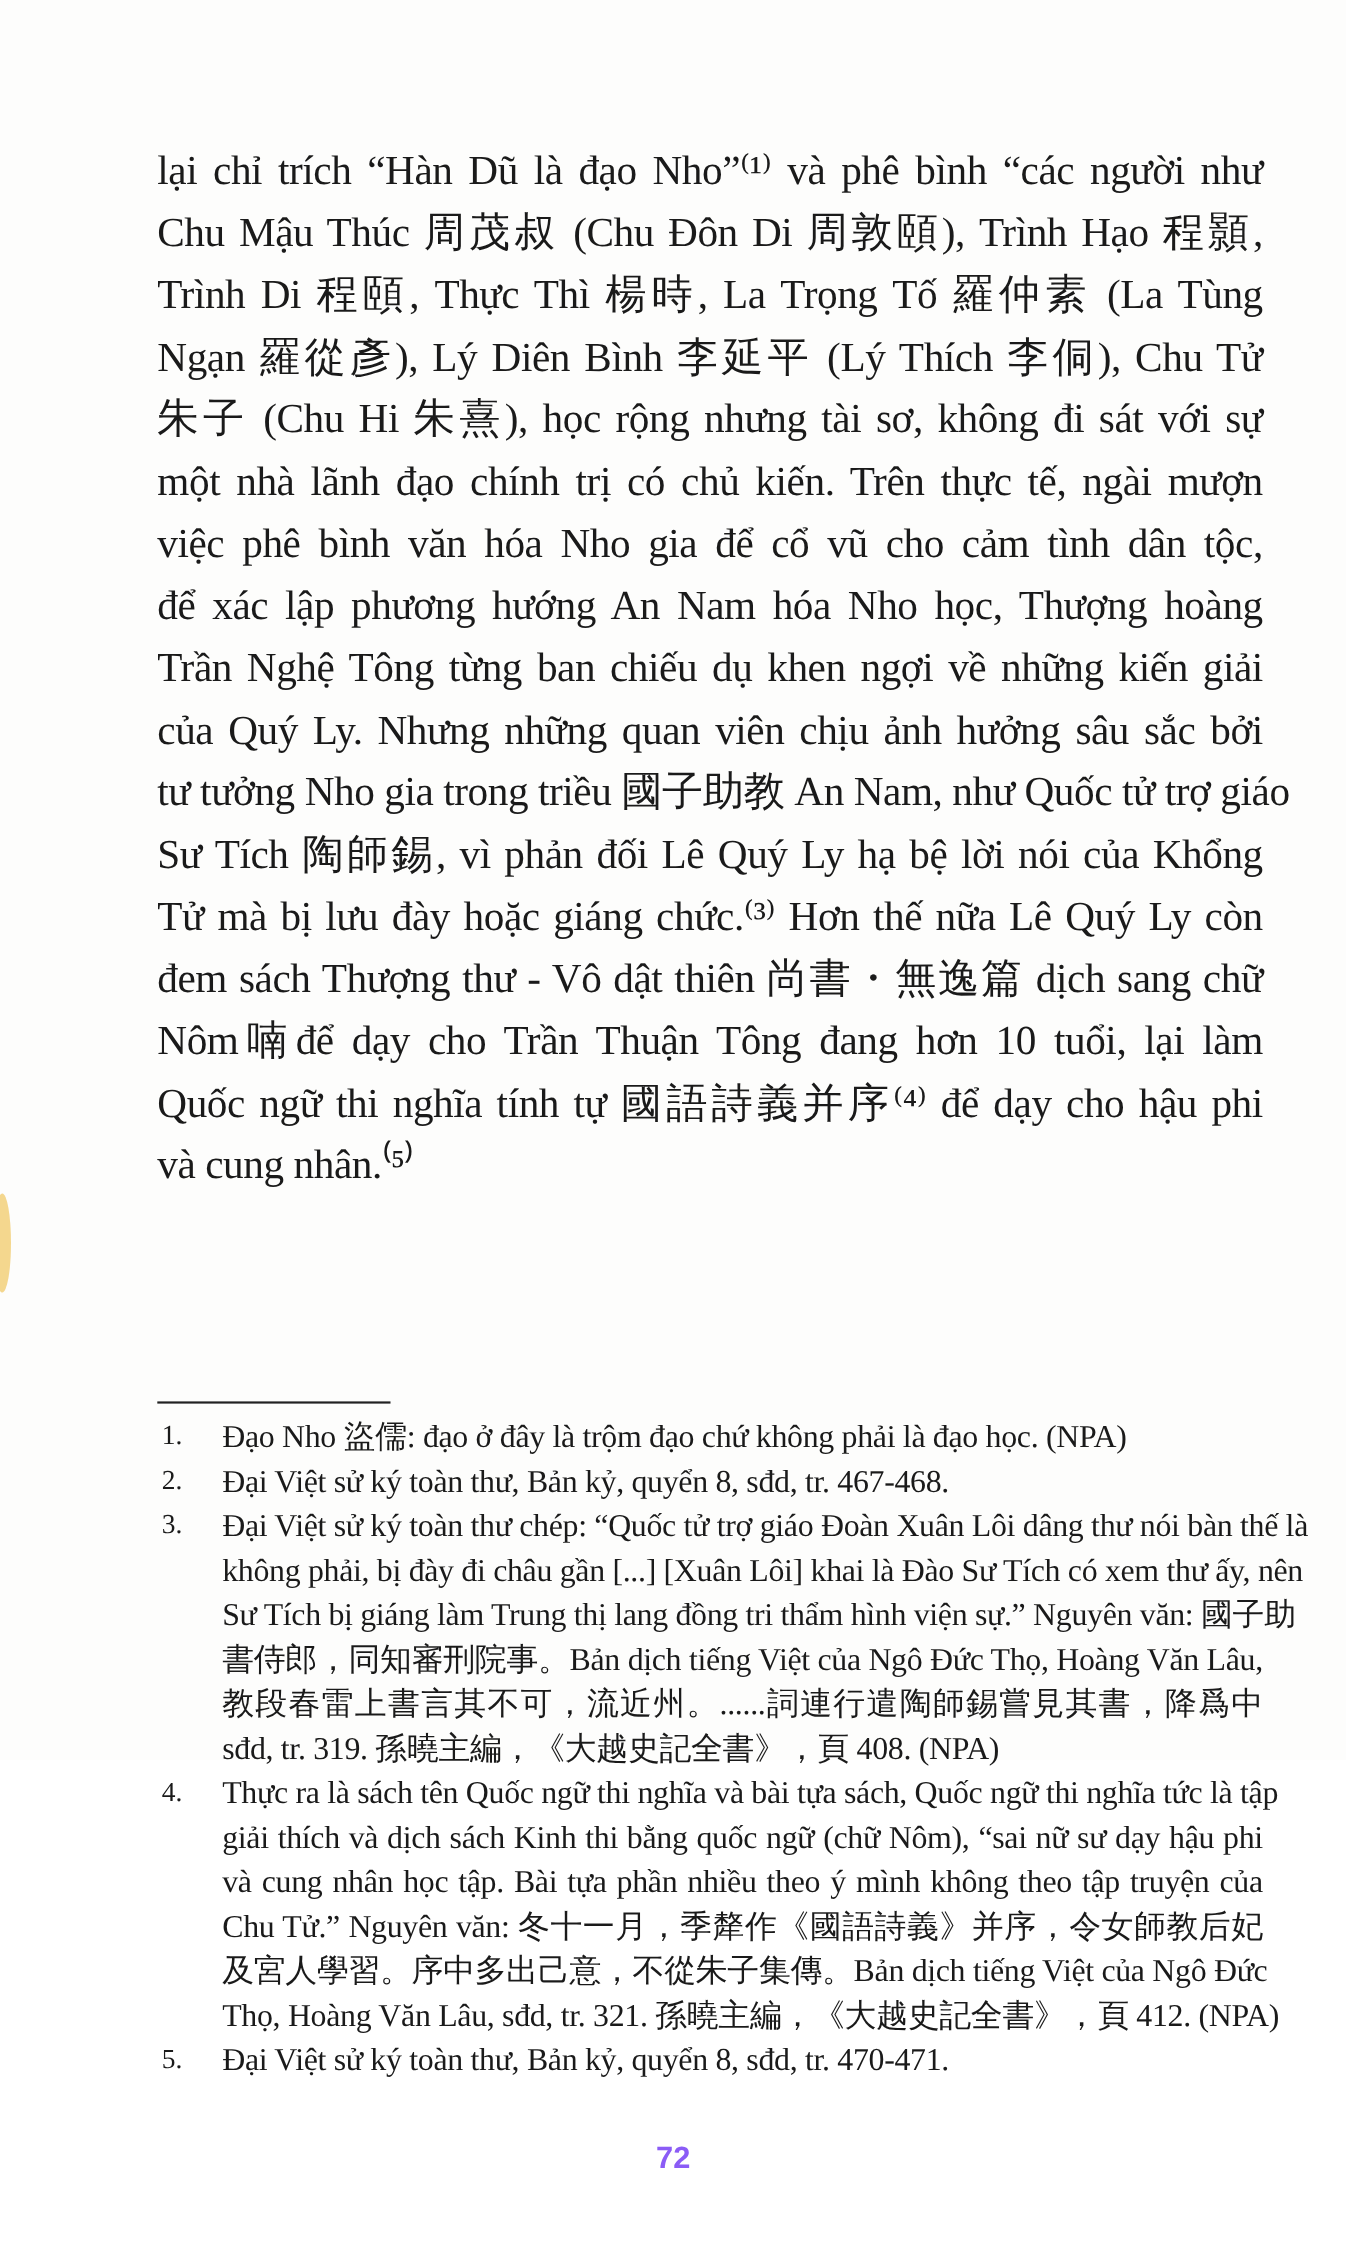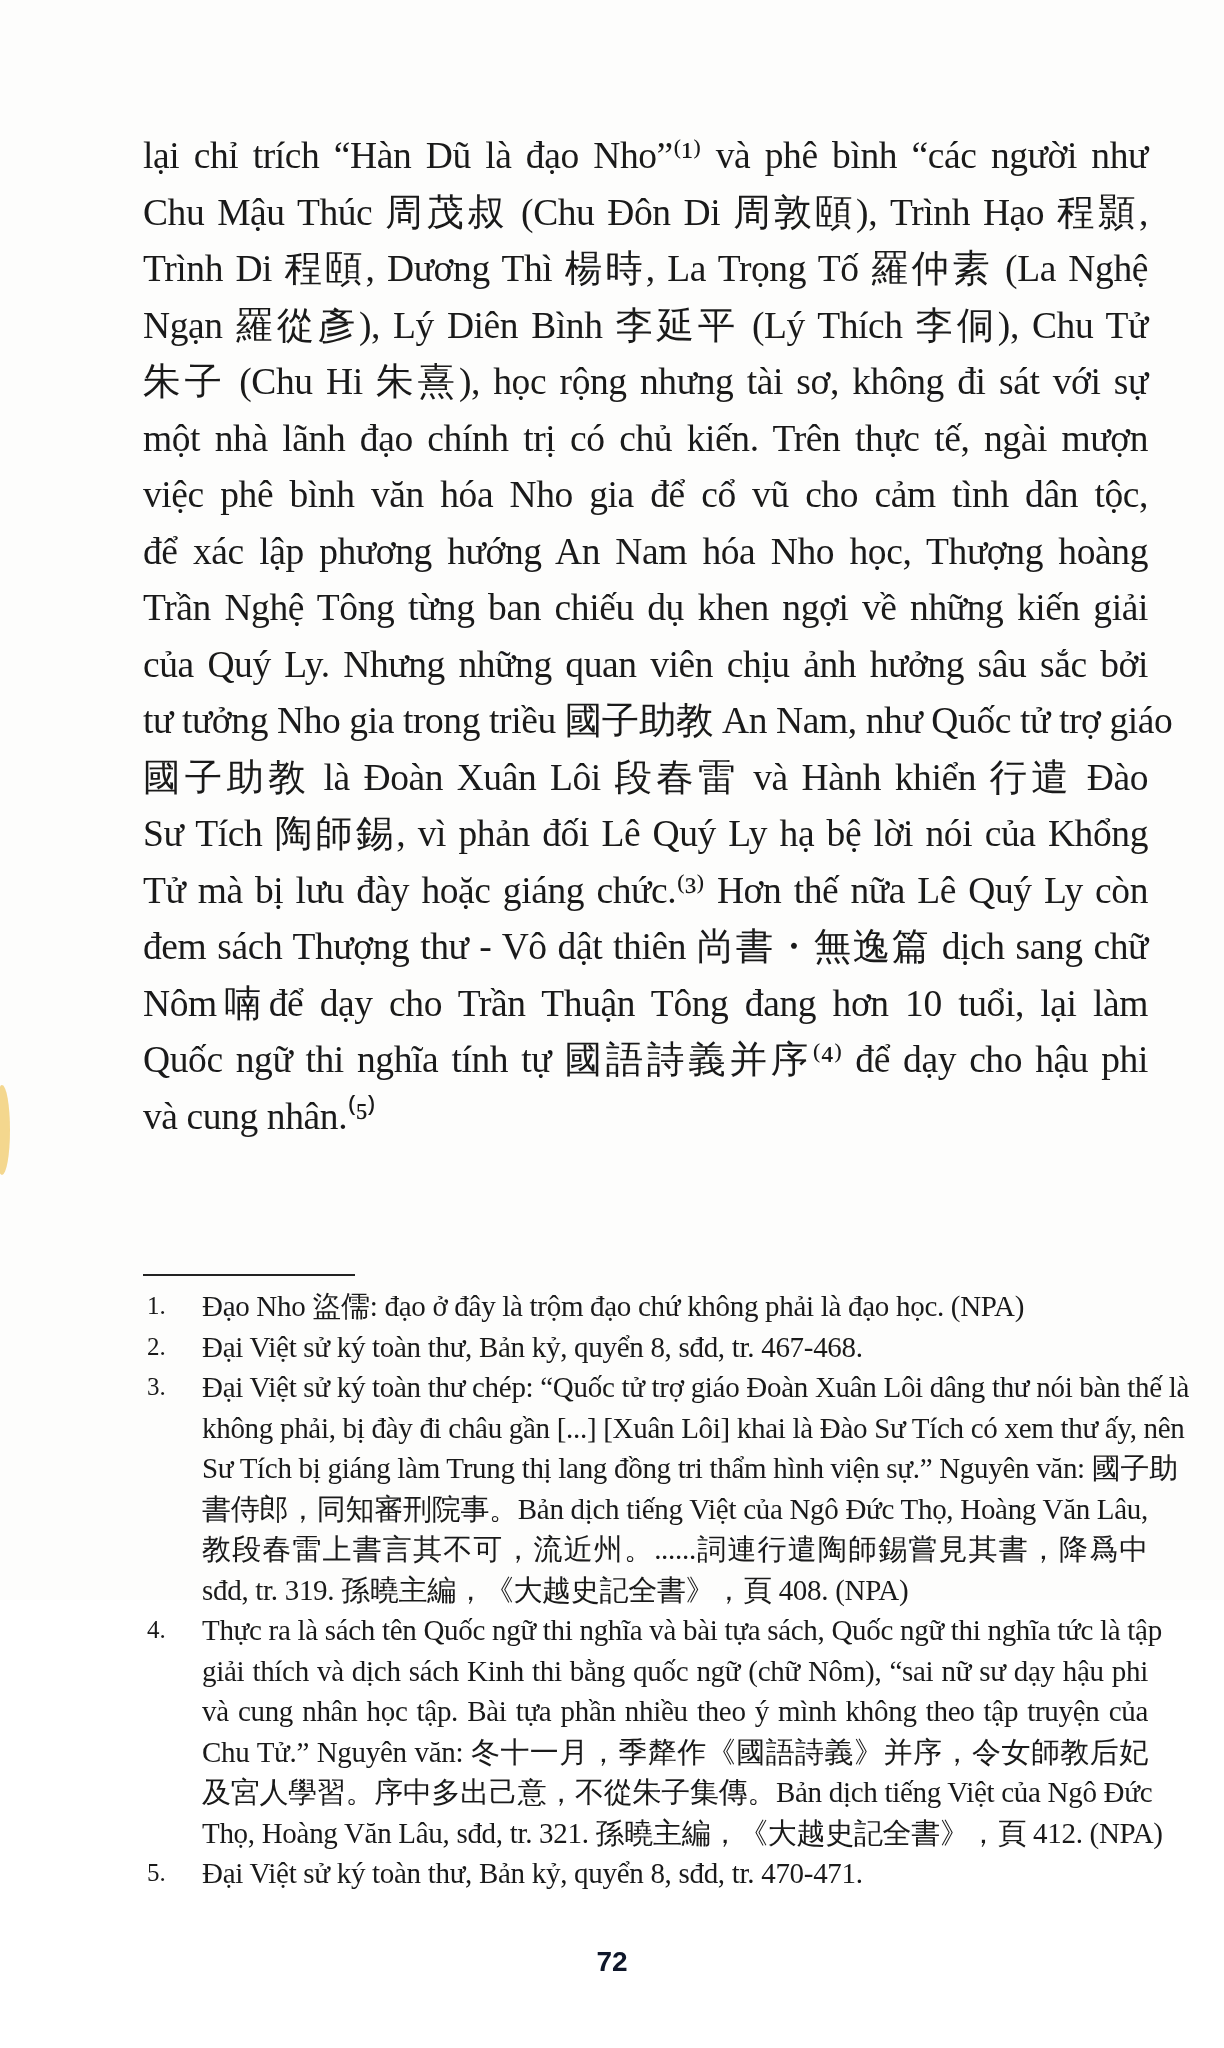--- a/index.html
+++ b/index.html
@@ -90,38 +90,38 @@
   .fn-line.last { text-align-last: left; }
   .page-number {
     position: absolute;
     left: 0;
     width: 1224px;
     top: 1946px;
     text-align: center;
     font-family: "Liberation Sans", "DejaVu Sans", sans-serif;
     font-weight: bold;
     font-size: 28px;
-    color: #0f172a;
+    color: #8b5cf6;
   }
 </style>
 </head>
 <body>
 
 <div class="page">
   <div class="edge-stain"></div>
 
   <div class="body-text">
     <span class="line">
       <span>lại chỉ trích “Hàn Dũ là đạo Nho”⁽¹⁾ và phê bình “các người như</span>
     </span>
     <span class="line">
       <span>Chu Mậu Thúc 周茂叔 (Chu Đôn Di 周敦頤), Trình Hạo 程顥,</span>
     </span>
     <span class="line">
-      <span>Trình Di 程頤, Dương Thì 楊時, La Trọng Tố 羅仲素 (La Nghệ</span>
+      <span>Trình Di 程頤, Thực Thì 楊時, La Trọng Tố 羅仲素 (La Tùng</span>
     </span>
     <span class="line">
       <span>Ngạn 羅從彥), Lý Diên Bình 李延平 (Lý Thích 李侗), Chu Tử</span>
     </span>
     <span class="line">
       <span>朱子 (Chu Hi 朱熹), học rộng nhưng tài sơ, không đi sát với sự</span>
     </span>
     <span class="line">
       <span>một nhà lãnh đạo chính trị có chủ kiến. Trên thực tế, ngài mượn</span>
     </span>
@@ -132,23 +132,20 @@
       <span>để xác lập phương hướng An Nam hóa Nho học, Thượng hoàng</span>
     </span>
     <span class="line">
       <span>Trần Nghệ Tông từng ban chiếu dụ khen ngợi về những kiến giải</span>
     </span>
     <span class="line">
       <span>của Quý Ly. Nhưng những quan viên chịu ảnh hưởng sâu sắc bởi</span>
     </span>
     <span class="line">
       <span>tư tưởng Nho gia trong triều 國子助教 An Nam, như Quốc tử trợ giáo</span>
-    </span>
-    <span class="line">
-      <span>國子助教 là Đoàn Xuân Lôi 段春雷 và Hành khiển 行遣 Đào</span>
     </span>
     <span class="line">
       <span>Sư Tích 陶師錫, vì phản đối Lê Quý Ly hạ bệ lời nói của Khổng</span>
     </span>
     <span class="line">
       <span>Tử mà bị lưu đày hoặc giáng chức.⁽³⁾ Hơn thế nữa Lê Quý Ly còn</span>
     </span>
     <span class="line">
       <span>đem sách Thượng thư - Vô dật thiên 尚書・無逸篇 dịch sang chữ</span>
     </span>

